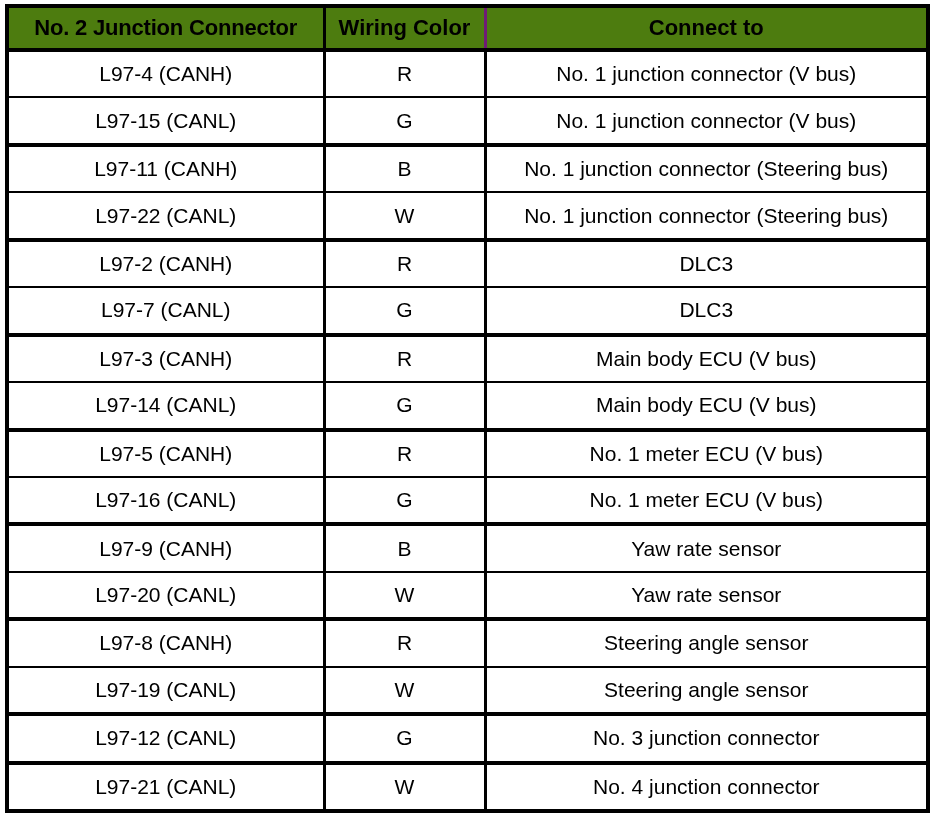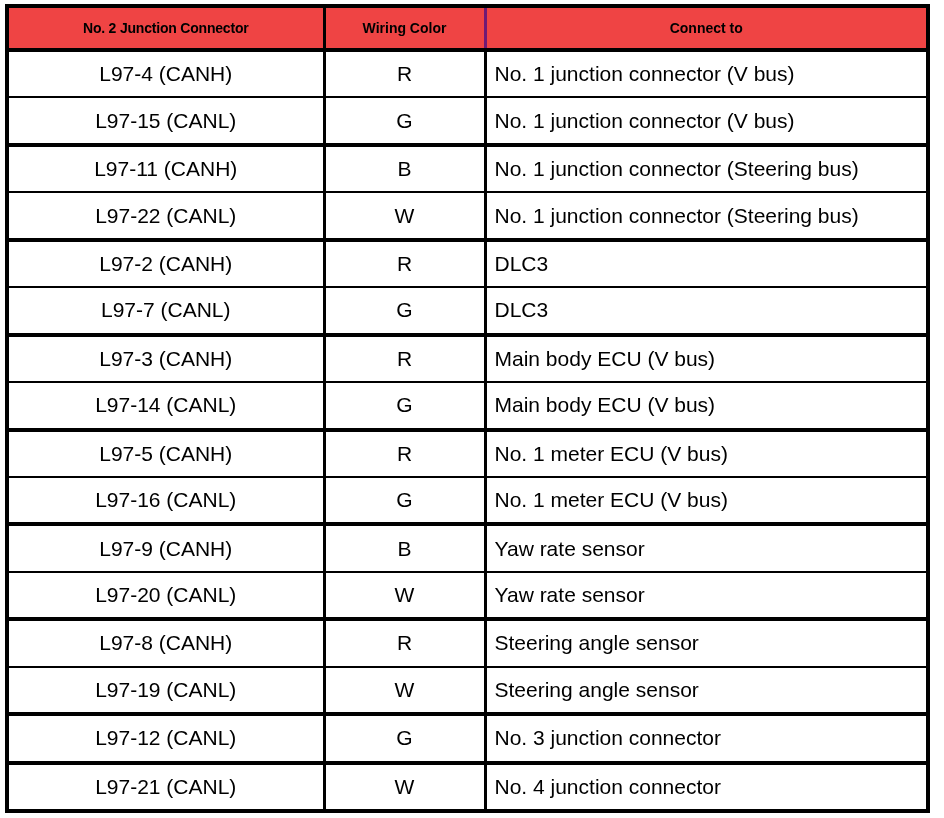--- a/index.html
+++ b/index.html
@@ -33,27 +33,27 @@
     table-layout: fixed;
     background: #ffffff;
   }
 
   table.wiring-table col.col-connector { width: 315px; }
   table.wiring-table col.col-color     { width: 161px; }
   table.wiring-table col.col-target    { width: auto; }
 
   
   thead tr.header-row th {
-    font-size: 14px;
+    font-size: 22px;
     font-weight: bold;
     height: 40px;
     padding: 0 4px;
     border-bottom: 4px solid #000000;
     white-space: nowrap;
-    background: #ef4444;
+    background: #4d7c0f;
   }
   th.head-connector {
     text-align: center;
     border-right: 3px solid #000000;
     letter-spacing: -0.2px;
   }
   th.head-color {
     text-align: center;
     border-right: 3px solid #701a75;
   }
@@ -72,21 +72,21 @@
   }
   td.cell-connector {
     text-align: center;
     border-right: 3px solid #000000;
   }
   td.cell-color {
     text-align: center;
     border-right: 3px solid #000000;
   }
   td.cell-target {
-    text-align: left;
+    text-align: center;
     padding-left: 9px;
   }
 
   
   tbody tr.sep-thin td  { border-bottom: 2px solid #000000; }
   tbody tr.sep-thick td { border-bottom: 4px solid #000000; }
   tbody tr.sep-none td  { border-bottom: 0; }
 </style>
 </head>
 <body>

